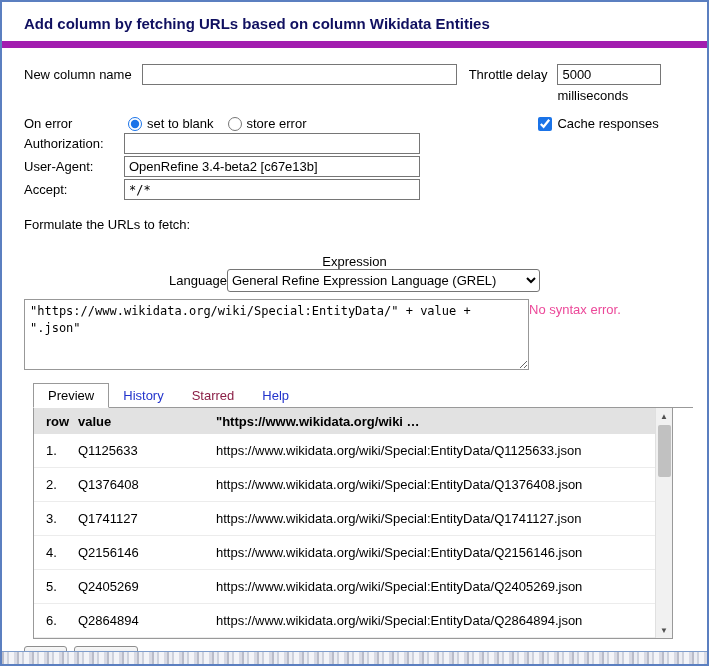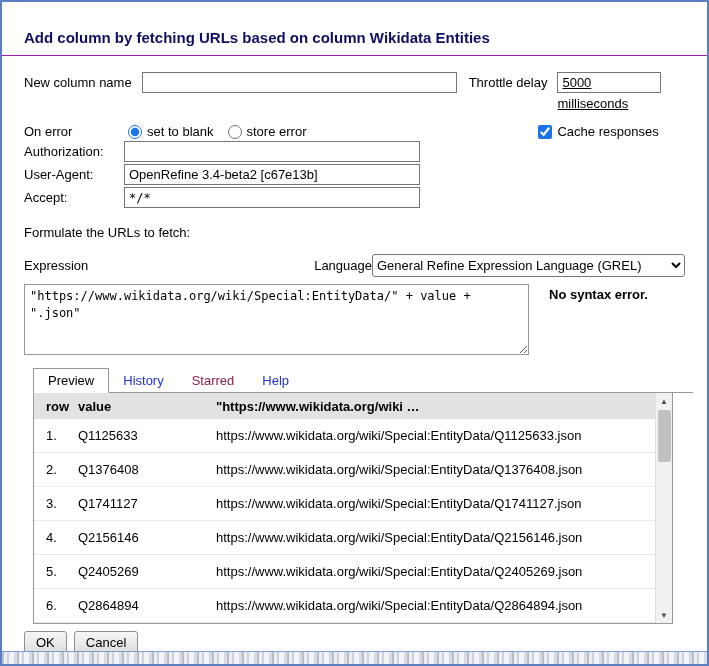--- a/index.html
+++ b/index.html
@@ -13,39 +13,39 @@
   .frame {
     width: 709px; height: 666px;
     border: 2px solid #5b7fc0;
     display: flex; flex-direction: column;
     background: #fff;
   }
   .dialog { flex: 1 1 auto; display: flex; flex-direction: column; overflow: hidden; background: #fff; }
 
   
   .dialog-header {
-    padding: 27px 22px 9px 22px;
-    border-bottom: 1px solid #a21caf;
+    padding: 13px 22px 9px 22px;
+    border-bottom: 7px solid #a21caf;
   }
   .dialog-title { font-size: 15px; font-weight: bold; color: #101060; }
 
   .dialog-body { padding: 0 22px; flex: 1 1 auto; }
 
   
   .form-row { display: flex; align-items: center; }
   .row1 { margin-top: 16px; align-items: flex-start; }
   .row1 .lbl { padding-top: 3px; }
   .txt {
     border: 1px solid #767676; background: #fff;
     height: 21px; font-family: "Liberation Sans", sans-serif;
     font-size: 13px; padding: 1px 4px;
   }
   .name-input { width: 315px; margin-left: 10px; }
   .throttle-lbl { margin-left: 12px; white-space: nowrap; padding-top: 3px; }
-  .throttle-col { margin-left: 10px; display: flex; flex-direction: column; text-decoration: underline; }
+  .throttle-col { margin-left: 10px; display: flex; flex-direction: column; }
   .throttle-input { width: 104px; }
   .unit { font-size: 13px; margin-top: 3px; }
 
   
   .row2 { margin-top: 13px; }
   .onerror-lbl { width: 104px; }
   .radio-opt, .check-opt { display: flex; align-items: center; cursor: default; }
   .radio-opt { margin-right: 14px; }
   .radio-opt input, .check-opt input { margin-right: 5px; accent-color: #1a73e8; width: 14px; height: 14px; }
   .check-opt { margin-left: 218px; }
@@ -53,35 +53,35 @@
   
   .headers-title { margin-top: 15px; }
   .hide-link { font-size: 11px; color: #2233cc; text-decoration: underline; cursor: pointer; margin-left: 2px; }
   .header-row { display: flex; align-items: center; margin-top: 2px; }
   .header-row .hdr-lbl { width: 100px; }
   .hdr-input { width: 296px; height: 21px; }
   .mono { font-family: "DejaVu Sans Mono", monospace; font-size: 12px; }
 
   
   .bold-label { font-weight: normal; margin-top: 17px; }
-  .expr-row { margin-top: 14px; display: flex; align-items: center; justify-content: space-between; }
+  .expr-row { margin-top: 22px; display: flex; align-items: center; justify-content: space-between; flex-direction: column; }
   .lang { display: flex; align-items: center; }
   .lang select {
     width: 313px; height: 23px; font-size: 13px;
     font-family: "Liberation Sans", sans-serif;
     border: 1px solid #767676; border-radius: 3px; background: #fff;
   }
   .expr-area { margin-top: 7px; display: flex; align-items: flex-start; }
   .expr-area textarea {
     width: 505px; height: 71px; resize: both;
     border: 1px solid #989898; padding: 3px 5px;
     font-family: "DejaVu Sans Mono", monospace; font-size: 12px;
     line-height: 1.45; color: #000;
   }
-  .syntax { color: #000000; margin-left: 20px; padding-top: 3px; font-weight: bold; }
+  .syntax { color: #ec4899; margin-left: 0; padding-top: 3px; }
 
   
   .tabs-wrap { margin-left: 9px; margin-top: 13px; width: 660px; }
   .tab-bar { display: flex; align-items: flex-end; border-bottom: 1px solid #999; height: 25px; padding-left: 0; }
   .tab { padding: 4px 14px; cursor: pointer; }
   .tab.active {
     border: 1px solid #999; border-bottom: 1px solid #fff;
     background: #fff; margin-bottom: -1px; color: #000;
   }
   .tab.link { color: #2233cc; }

